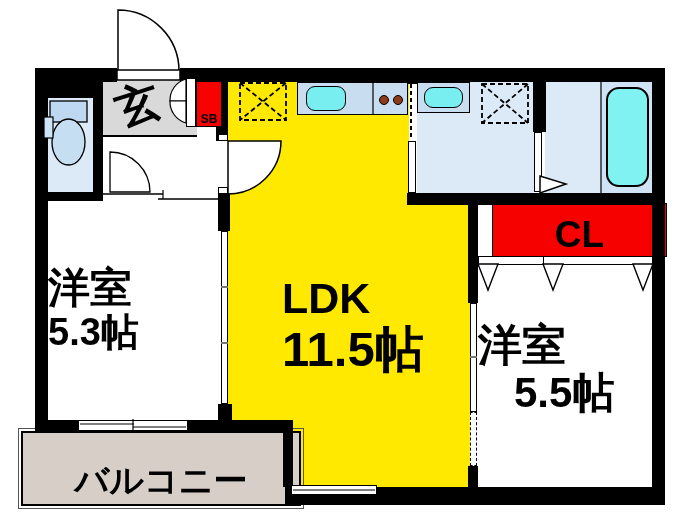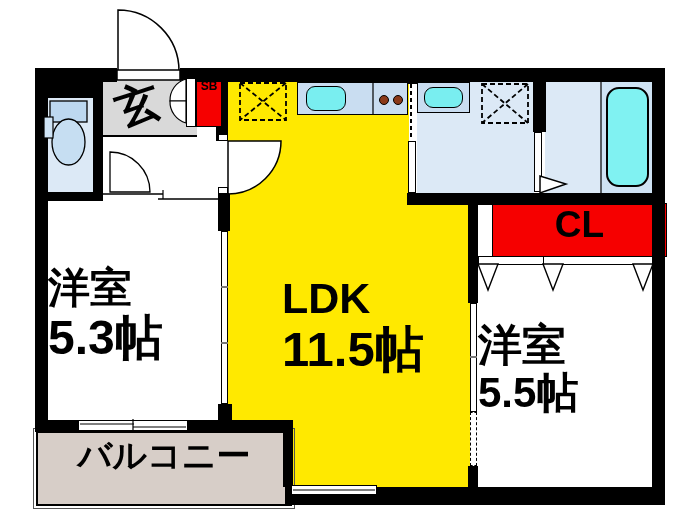--- a/index.html
+++ b/index.html
@@ -7,40 +7,40 @@
   #plan{position:relative;width:700px;height:525px;background:#fff;overflow:hidden;}
   .abs{position:absolute;}
   .wall{position:absolute;background:#000;z-index:30;}
   .fill{position:absolute;z-index:10;}
   .fixture{position:absolute;z-index:20;}
   .doorpanel{position:absolute;background:#fff;border:1px solid #000;z-index:40;box-sizing:border-box;}
   .winbox{position:absolute;background:#fff;border:1.5px solid #000;z-index:45;box-sizing:border-box;}
   svg.overlay{position:absolute;left:0;top:0;z-index:50;}
   .label{position:absolute;z-index:60;color:#000;font-weight:bold;white-space:nowrap;}
   .room-label{text-align:left;line-height:1.12;}
-  .flexc{display:flex;align-items:flex-start;justify-content:center;}
+  .flexc{display:flex;align-items:flex-end;justify-content:center;}
 </style>
 </head>
 <body>
 
 <div id="plan">
 
   <div class="fill" style="left:228px;top:78px;width:181px;height:409px;background:#ffe900;"></div>
   <div class="fill" style="left:408px;top:203px;width:62px;height:284px;background:#ffe900;"></div>
   <div class="fill" style="left:45px;top:97px;width:49px;height:97px;background:#dce9f6;"></div>
   <div class="fill" style="left:102px;top:78px;width:95px;height:57px;background:#d9d9d9;border-bottom:2px solid #000;"></div>
   <div class="fill" style="left:103px;top:137px;width:117px;height:55px;background:#fff;"></div>
   <div class="fill" style="left:48px;top:200px;width:170px;height:220px;background:#fff;"></div>
   <div class="fill" style="left:417px;top:80px;width:117px;height:113px;background:#dce9f6;"></div>
   <div class="fill" style="left:545px;top:80px;width:107px;height:113px;background:#dce9f6;"></div>
   <div class="fill" style="left:601px;top:80px;width:51px;height:113px;background:#cfe3f4;"></div>
   <div class="fill" style="left:478px;top:263px;width:175px;height:224px;background:#fff;"></div>
   <div class="fill" style="left:97px;top:192px;width:125px;height:9px;background:#fff;"></div>
 
-  <div class="fill flexc" style="left:36px;top:431px;width:256px;height:75px;background:#d7cec8;border:2px solid #000;outline:1px solid #555;outline-offset:2px;box-sizing:border-box;">
+  <div class="fill flexc" style="left:21px;top:431px;width:280px;height:75px;background:#d7cec8;border:2px solid #000;outline:1px solid #555;outline-offset:2px;box-sizing:border-box;">
     <div class="label" style="position:static;font-size:34px;">バルコニー</div>
   </div>
 
   <div class="fill flexc" style="left:196px;top:78px;width:26px;height:49px;background:#f60000;border:1.5px solid #000;box-sizing:border-box;z-index:25;">
     <div class="label" style="position:static;font-size:12px;">SB</div>
   </div>
   <div class="fill flexc" style="left:492px;top:203px;width:175px;height:54px;background:#f60000;border:1.5px solid #000;box-sizing:border-box;z-index:25;">
     <div class="label" style="position:static;font-size:37px;">CL</div>
   </div>
   <div class="doorpanel" style="left:478px;top:256px;width:175px;height:9px;"></div>
@@ -142,21 +142,21 @@
 
   <div class="label" style="left:116px;top:76px;font-size:44px;transform:rotate(-18deg);">玄</div>
 
   <div class="label room-label" style="left:282px;top:274px;text-align:left;">
     <div style="font-size:43px;">LDK</div>
     <div style="font-size:49px;">11.5帖</div>
   </div>
 
   <div class="label room-label" style="left:48px;top:264px;width:170px;">
     <div style="font-size:42px;">洋室</div>
-    <div style="font-size:48px;">5.3帖</div>
+    <div style="font-size:38px;">5.3帖</div>
   </div>
 
   <div class="label room-label" style="left:478px;top:320px;width:175px;">
     <div style="font-size:44px;">洋室</div>
-    <div style="font-size:42px;">5.5帖</div>
+    <div style="font-size:42px;padding-left:36px;">5.5帖</div>
   </div>
 
 </div>
 
 </body></html>

